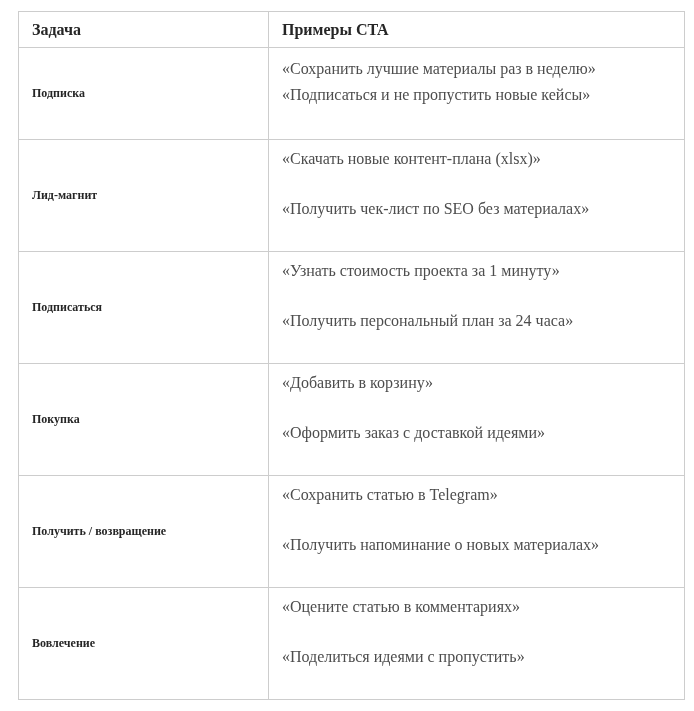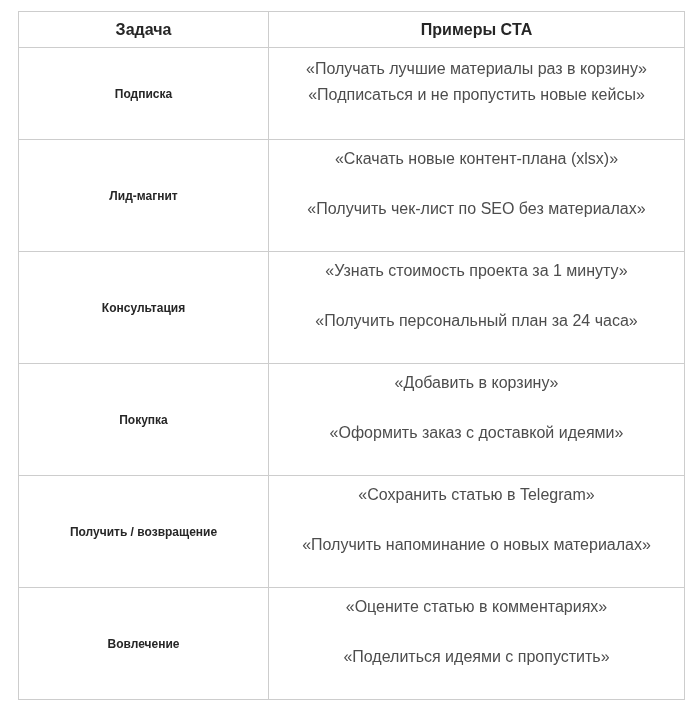--- a/index.html
+++ b/index.html
@@ -23,21 +23,22 @@
     margin:11px 0 0 18px;
     width:666px;
     table-layout:fixed;
     background:var(--bg);
   }
   table.cta-table th,
   table.cta-table td{
     border:1px solid var(--border);
     vertical-align:middle;
     padding:0 13px;
-    text-align:center;
+    text-align:left;
+    font-family:Liberation Serif, serif;
   }
   col.task-col{width:250px;}
   col.examples-col{width:416px;}
   tr.header-row{height:36px;}
   tr.row-normal{height:112px;}
   tr.row-compact{height:92px;}
   th{
     font-size:16px;
     font-weight:bold;
     color:var(--head-text);
@@ -70,33 +71,33 @@
   <thead>
     <tr class="header-row">
       <th>Задача</th>
       <th>Примеры CTA</th>
     </tr>
   </thead>
   <tbody id="table-body">
       <tr class="row-compact">
         <td class="task-cell">Подписка</td>
         <td class="examples-cell">
-          <p>«Получать лучшие материалы раз в корзину»</p>
+          <p>«Сохранить лучшие материалы раз в неделю»</p>
           <p>«Подписаться и не пропустить новые кейсы»</p>
         </td>
       </tr>
       <tr class="row-normal">
         <td class="task-cell">Лид-магнит</td>
         <td class="examples-cell">
           <p>«Скачать новые контент-плана (xlsx)»</p>
           <p>«Получить чек-лист по SEO без материалах»</p>
         </td>
       </tr>
       <tr class="row-normal">
-        <td class="task-cell">Консультация</td>
+        <td class="task-cell">Подписаться</td>
         <td class="examples-cell">
           <p>«Узнать стоимость проекта за 1 минуту»</p>
           <p>«Получить персональный план за 24 часа»</p>
         </td>
       </tr>
       <tr class="row-normal">
         <td class="task-cell">Покупка</td>
         <td class="examples-cell">
           <p>«Добавить в корзину»</p>
           <p>«Оформить заказ с доставкой идеями»</p>

